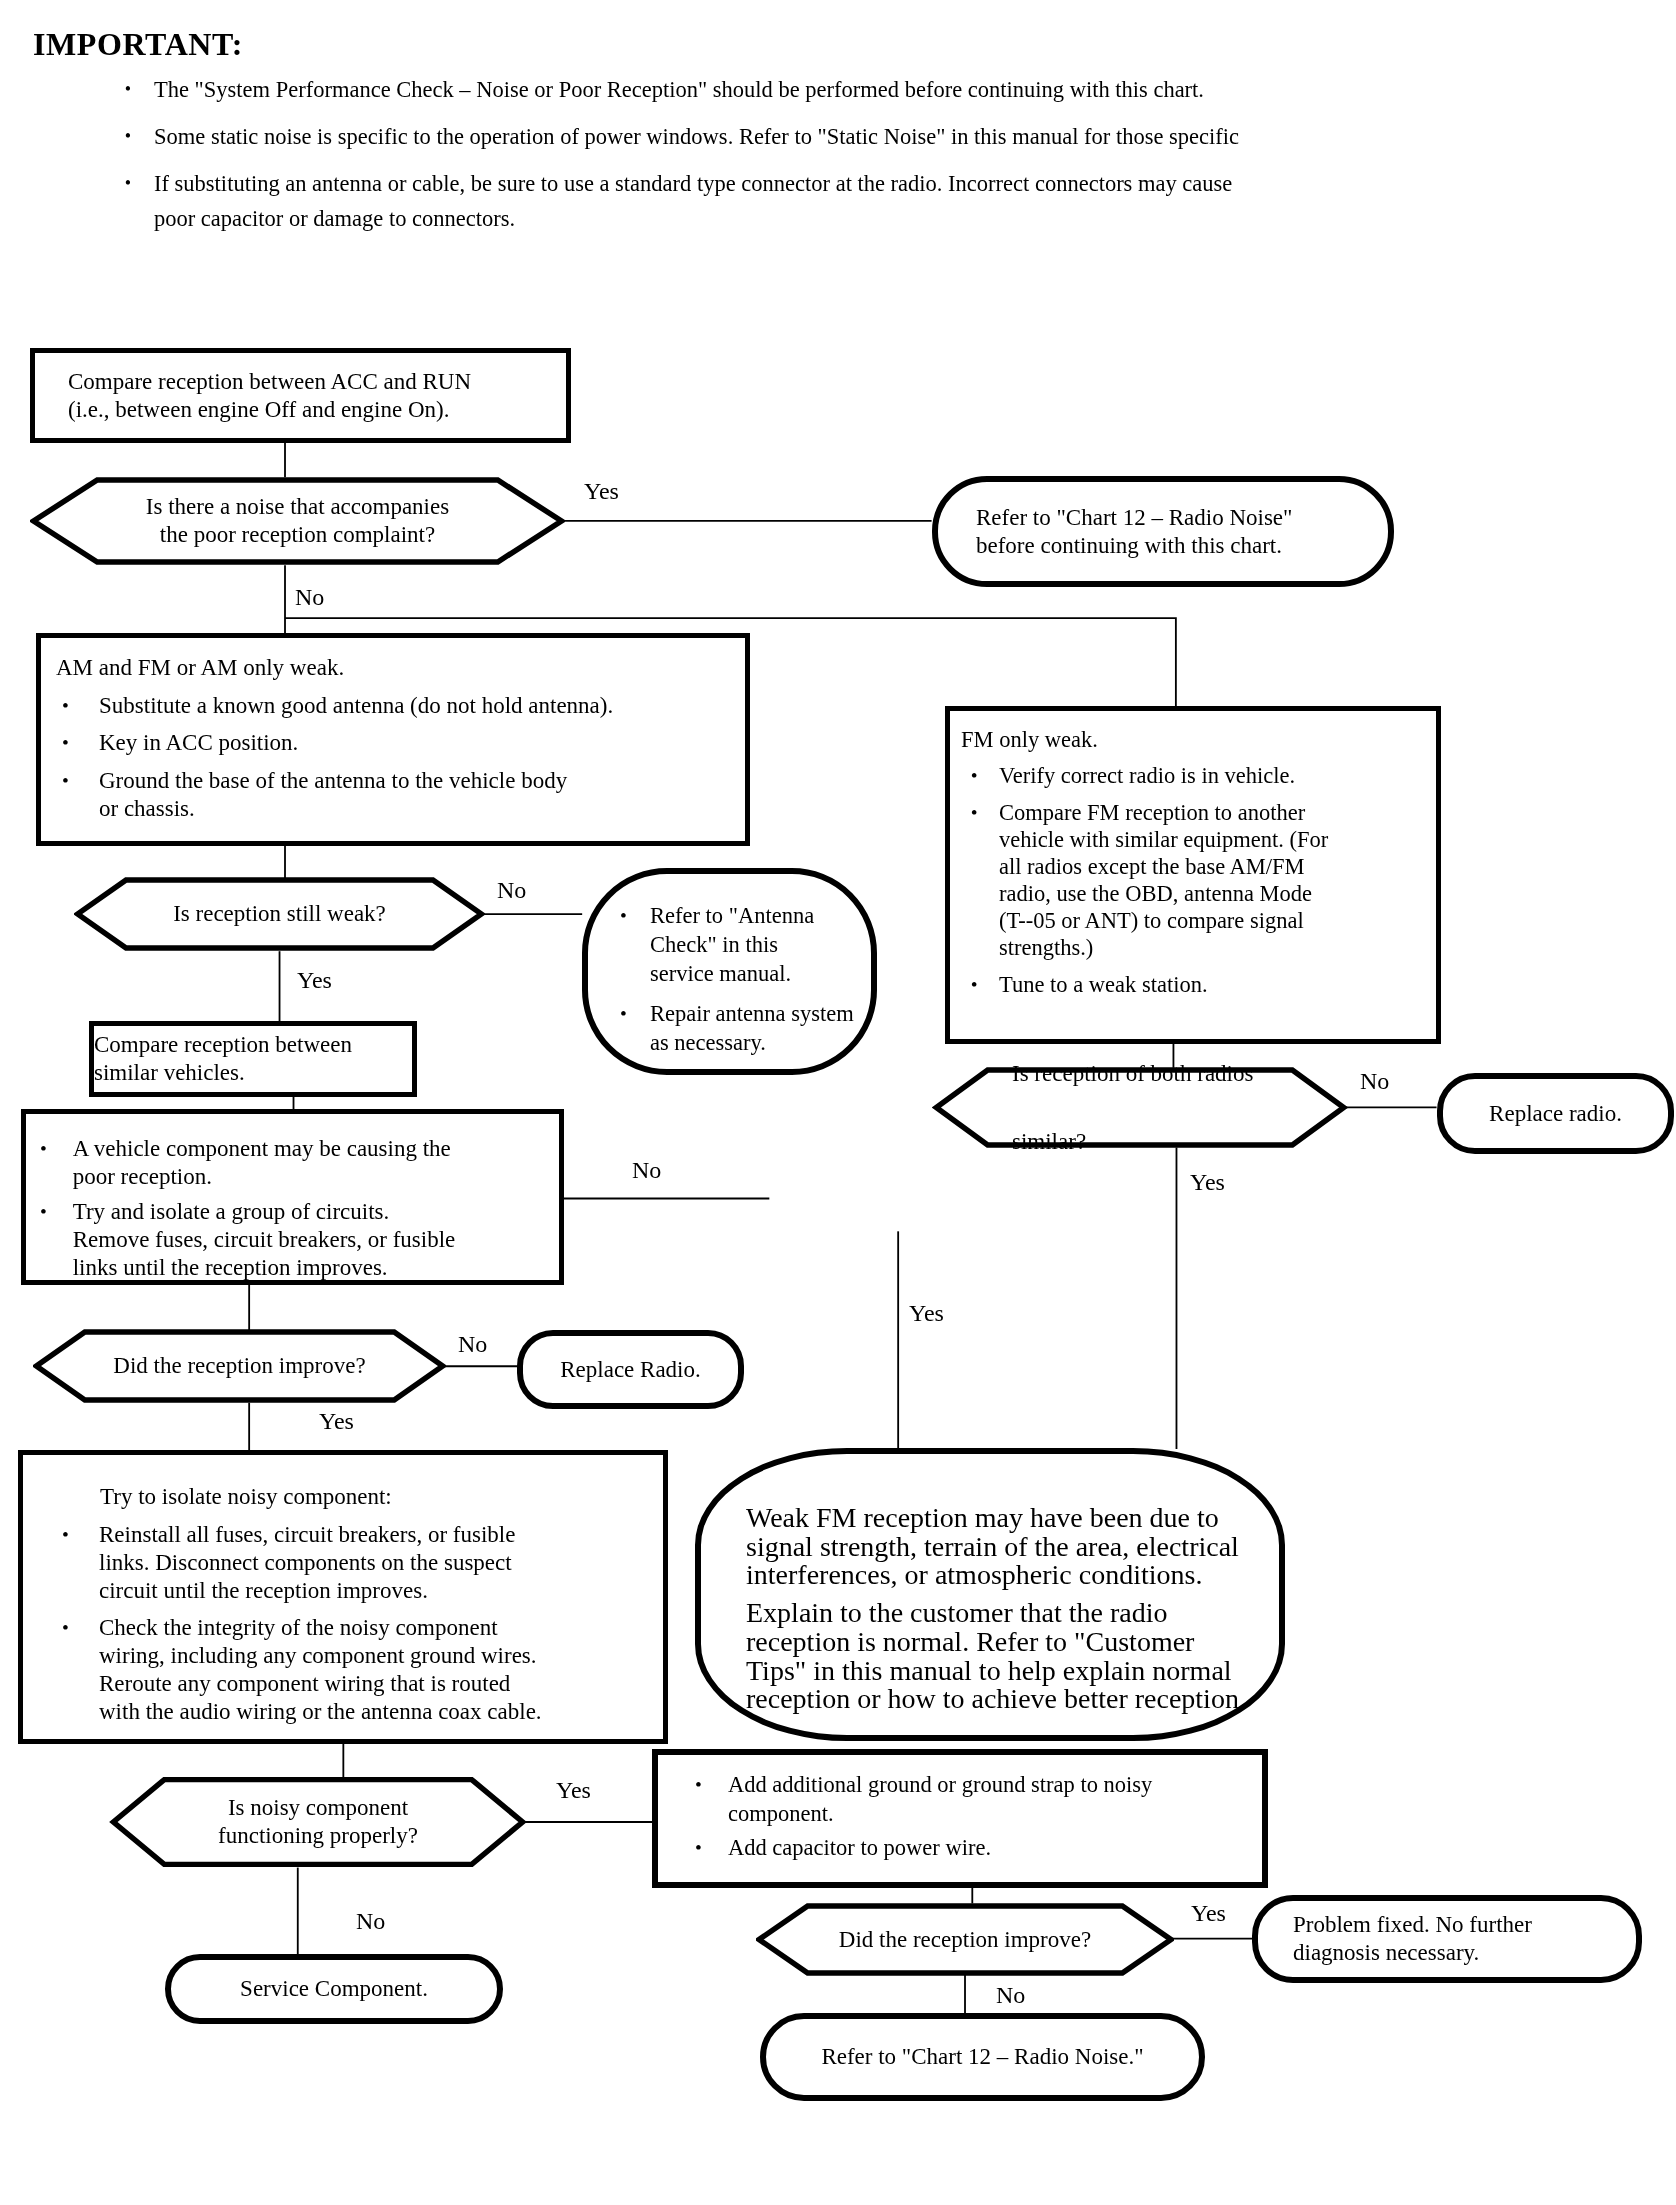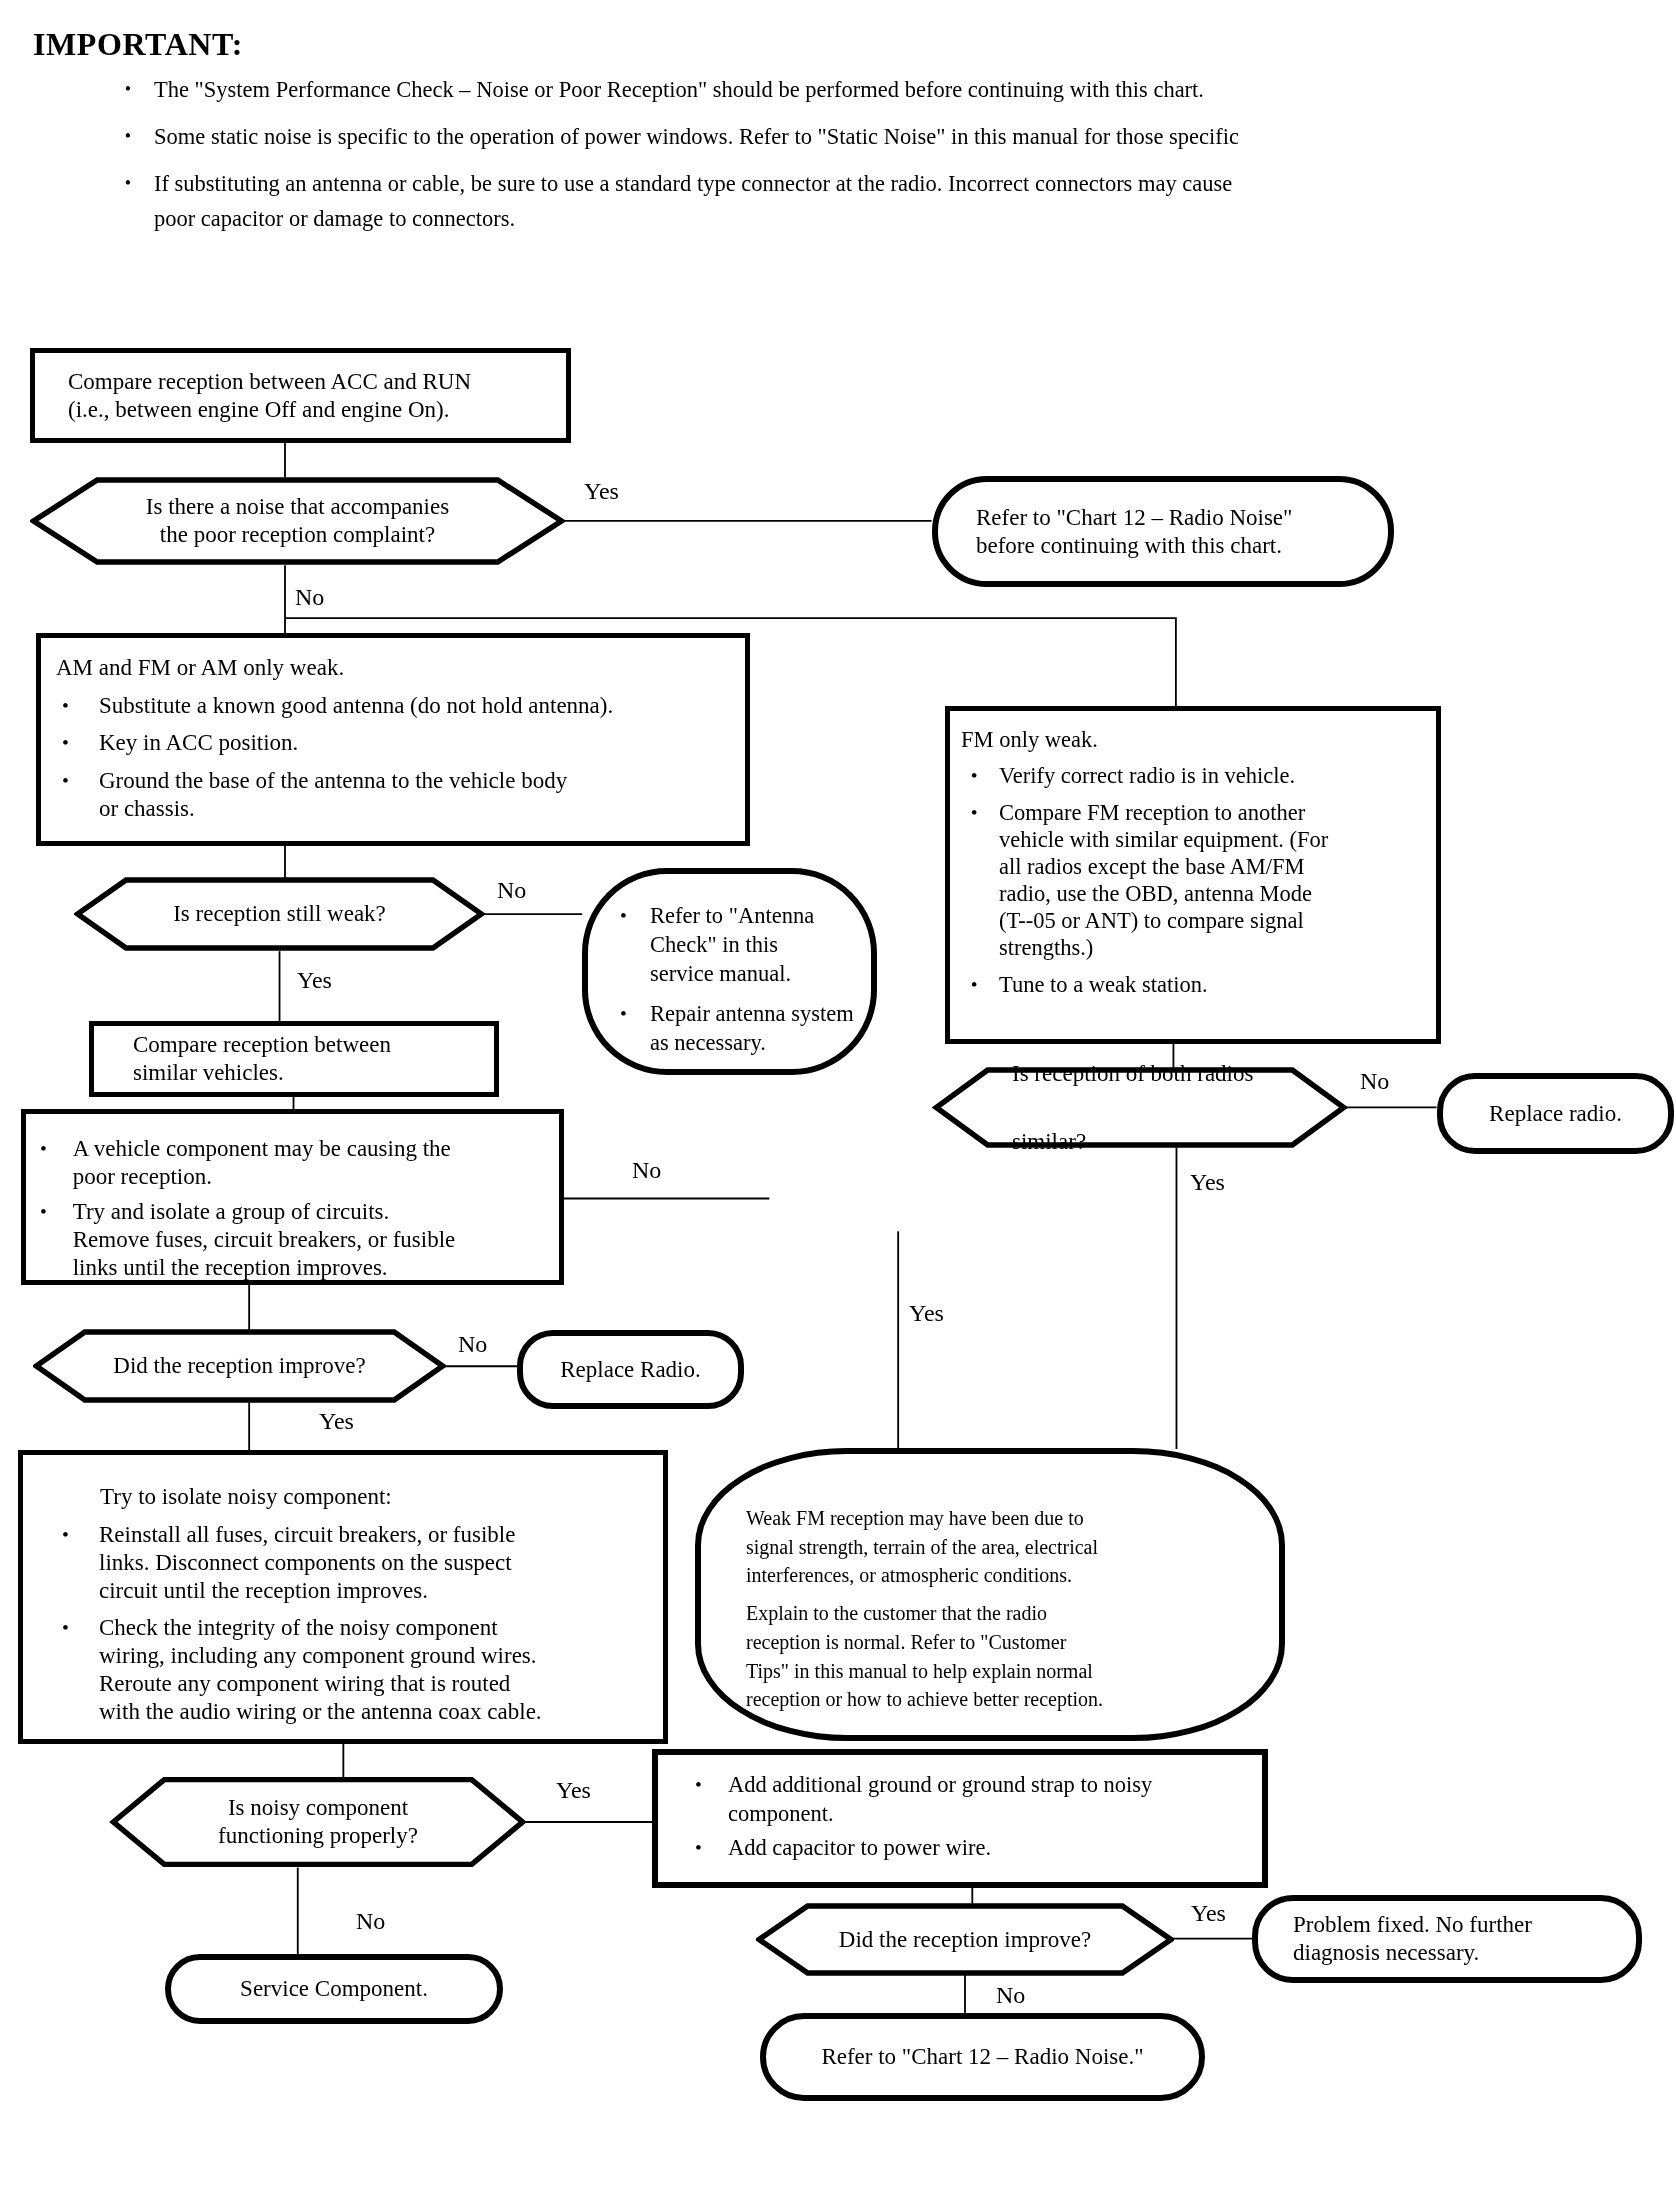--- a/index.html
+++ b/index.html
@@ -193,21 +193,21 @@
     </div>
     <div class="bul" style="margin-top:11px;">
       <span class="dot" style="flex-basis:35px; width:35px; padding-left:4.9px;">•</span>
       <span class="txt">
         <span class="ln">Repair antenna system</span>
         <span class="ln">as necessary.</span>
       </span>
     </div>
   </div>
 
-  <div class="node rect vcenter" style="left:89px; top:1021px; width:410px; height:76px; padding-left:39px;">
+  <div class="node rect vcenter" style="left:89px; top:1021px; width:328px; height:76px; ">
     <span class="ln">Compare reception between</span>
     <span class="ln">similar vehicles.</span>
   </div>
 
   <div class="node rect" style="left:20.7px; top:1109px; width:543px; height:176px; padding:20.7px 6px 0 12px;">
     <div class="bul" style="margin-top:0;">
       <span class="dot" style="flex-basis:35px; width:35px; padding-left:2.4px;">•</span>
       <span class="txt">
         <span class="ln">A vehicle component may be causing the</span>
         <span class="ln">poor reception.</span>
@@ -231,21 +231,21 @@
     <div class="hextext leftal" style="padding-left:80px;gap:40px;">
       <span class="ln">Is reception of both radios</span>
       <span class="ln">similar?</span>
     </div>
   </div>
 
   <div class="node oval vcenter hcenter" style="left:1437px; top:1073px; width:237px; height:81px; border-radius:38px;">
     <span class="ln">Replace radio.</span>
   </div>
 
-  <div class="node oval" style="left:695px; top:1448px; width:590px; height:293px; border-radius:152px / 97px; padding:50px 30px 0 45px; font-size:20px; line-height:28.6px;">
+  <div class="node oval" style="left:695px; top:1448px; width:590px; height:293px; border-radius:152px / 97px; padding:50px 30px 0 45px; font-size:28px; line-height:28.6px;">
     <div>
       <span class="ln">Weak FM reception may have been due to</span>
       <span class="ln">signal strength, terrain of the area, electrical</span>
       <span class="ln">interferences, or atmospheric conditions.</span>
     </div>
     <div style="margin-top:9.7px;">
       <span class="ln">Explain to the customer that the radio</span>
       <span class="ln">reception is normal. Refer to "Customer</span>
       <span class="ln">Tips" in this manual to help explain normal</span>
       <span class="ln">reception or how to achieve better reception.</span>

